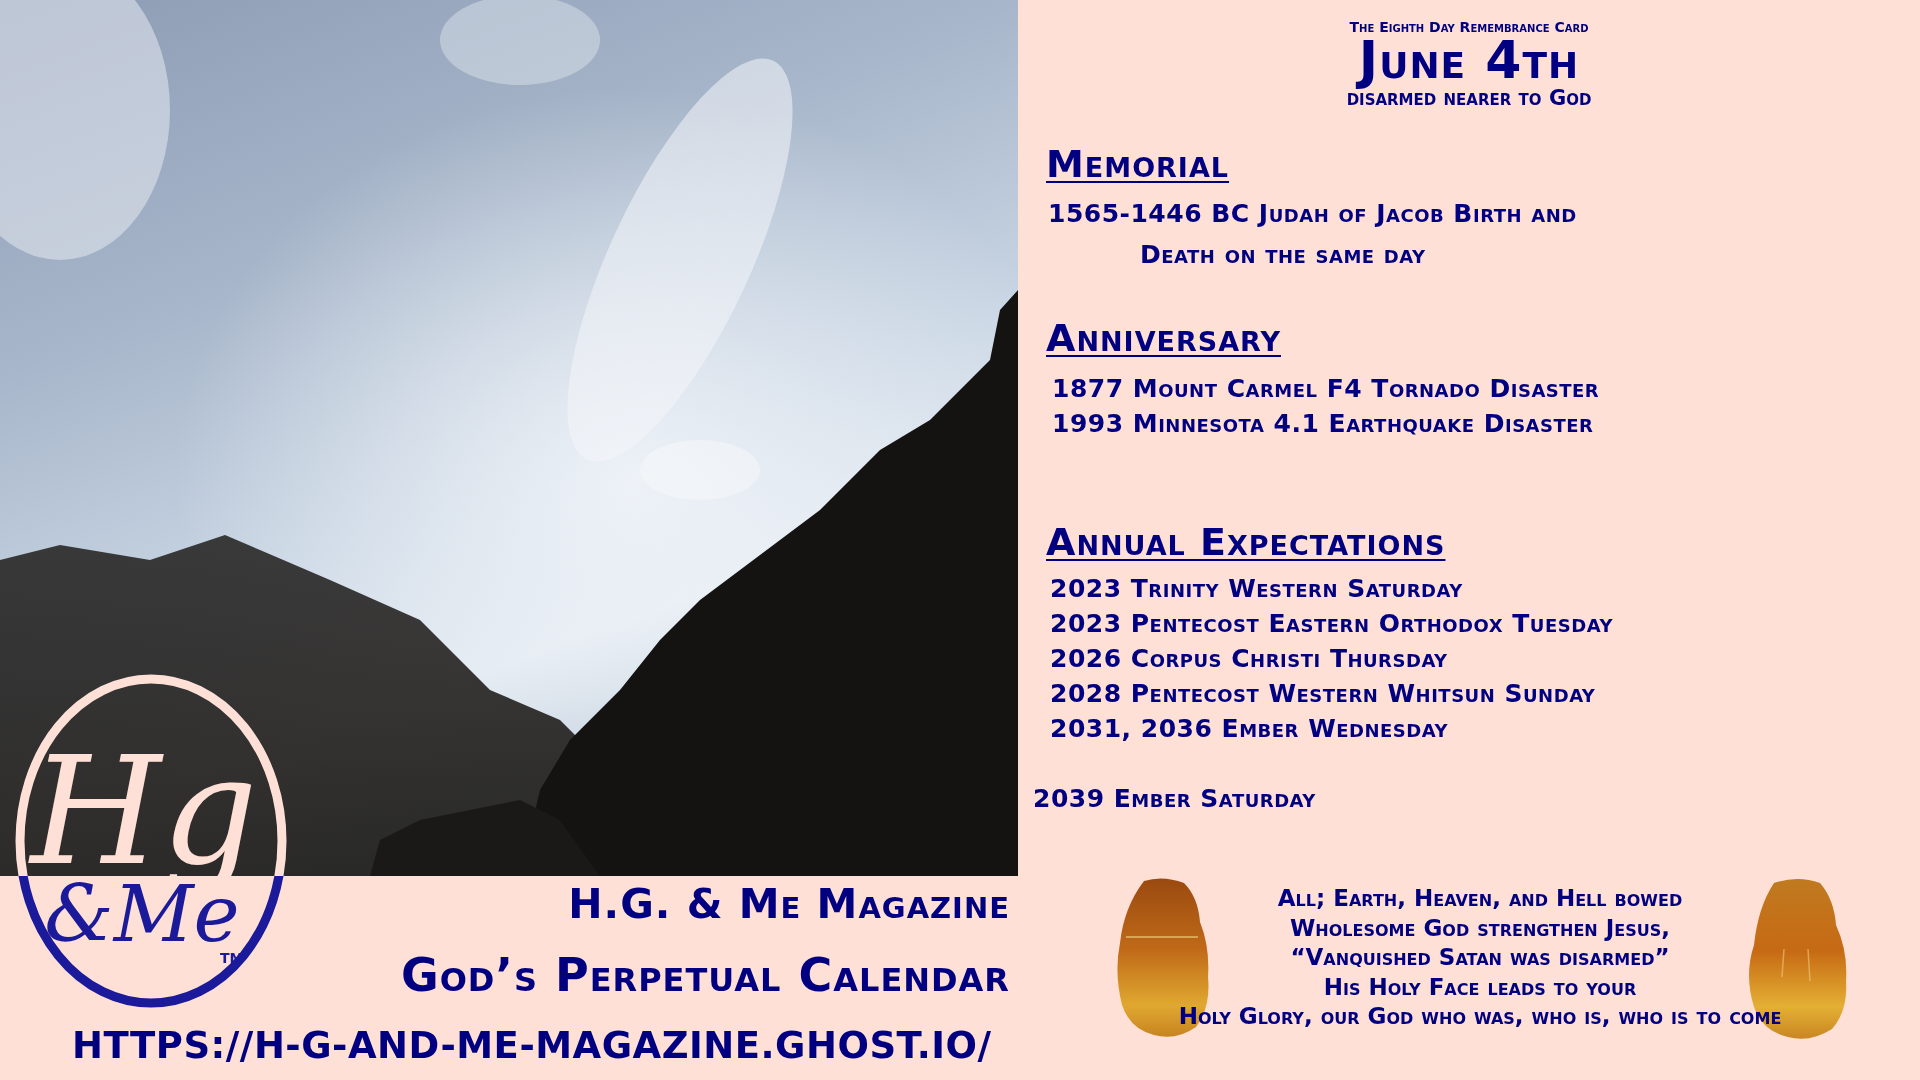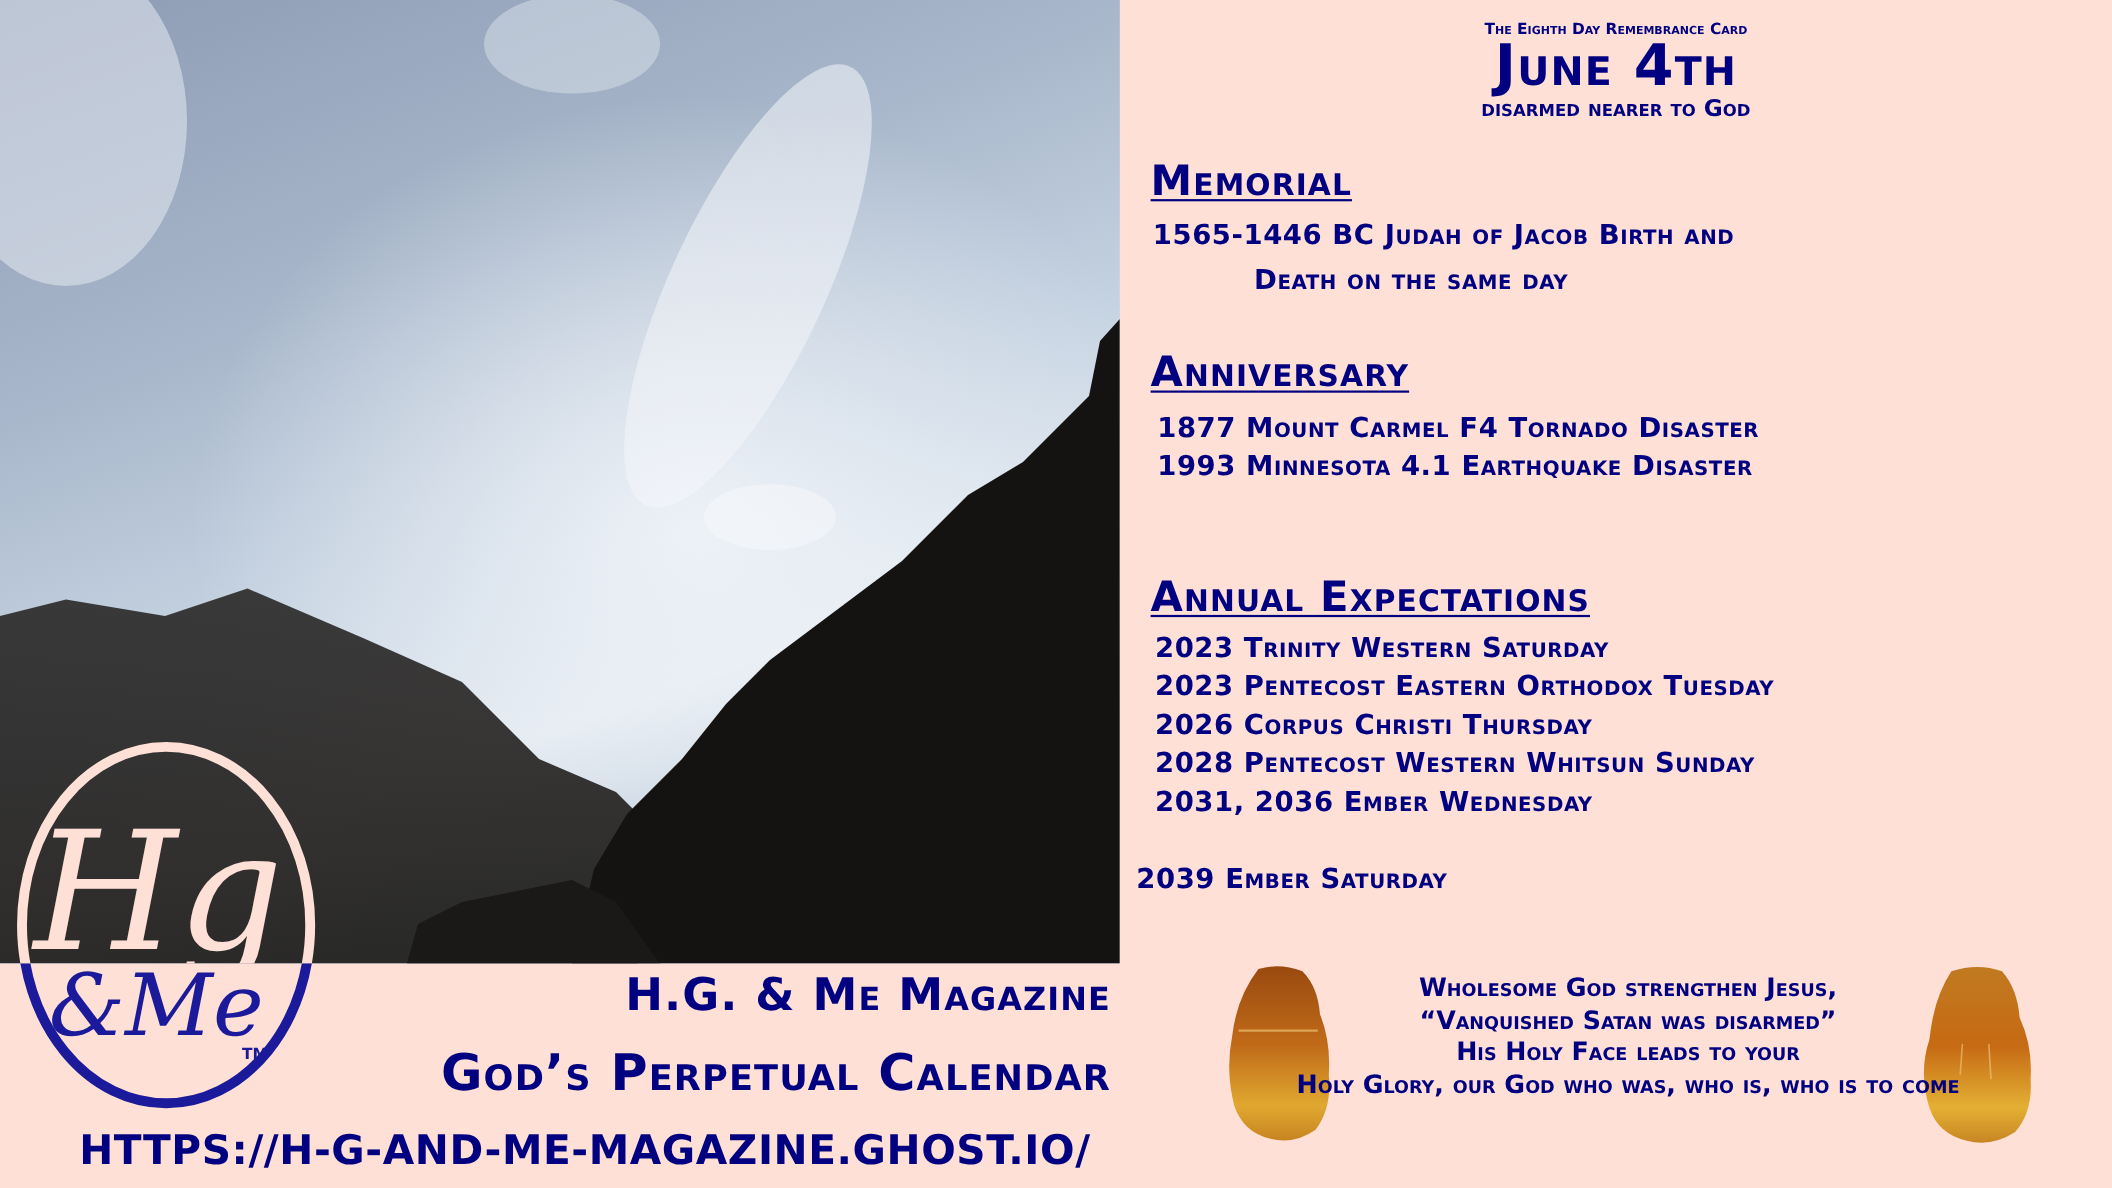--- a/index.html
+++ b/index.html
@@ -138,17 +138,18 @@
       <stop offset="0.45" stop-color="#c66a14"></stop>
       <stop offset="0.8" stop-color="#e4b034"></stop>
       <stop offset="1" stop-color="#c88622"></stop>
     </linearGradient>
   </defs>
   <path d="M28,6 Q52,-2 74,6 Q88,22 90,48 Q102,74 100,104 Q102,134 86,152 Q64,166 42,160 Q16,154 8,130 Q-2,98 8,68 Q12,30 28,6 Z" fill="url(#faceG2)"></path>
   <path d="M38,72 L36,100 M62,72 L64,104" stroke="#f0c880" stroke-width="1.5" opacity="0.6"></path>
 </svg>
 
 <div class="verse">
+  <div class="verse-line sc">All; Earth, Heaven, and Hell bowed</div>
   <div class="verse-line sc">Wholesome God strengthen Jesus,</div>
   <div class="verse-line sc">“Vanquished Satan was disarmed”</div>
   <div class="verse-line sc">His Holy Face leads to your</div>
   <div class="verse-line sc last">Holy Glory, our God who was, who is, who is to come</div>
 </div>
 
 </body></html>

